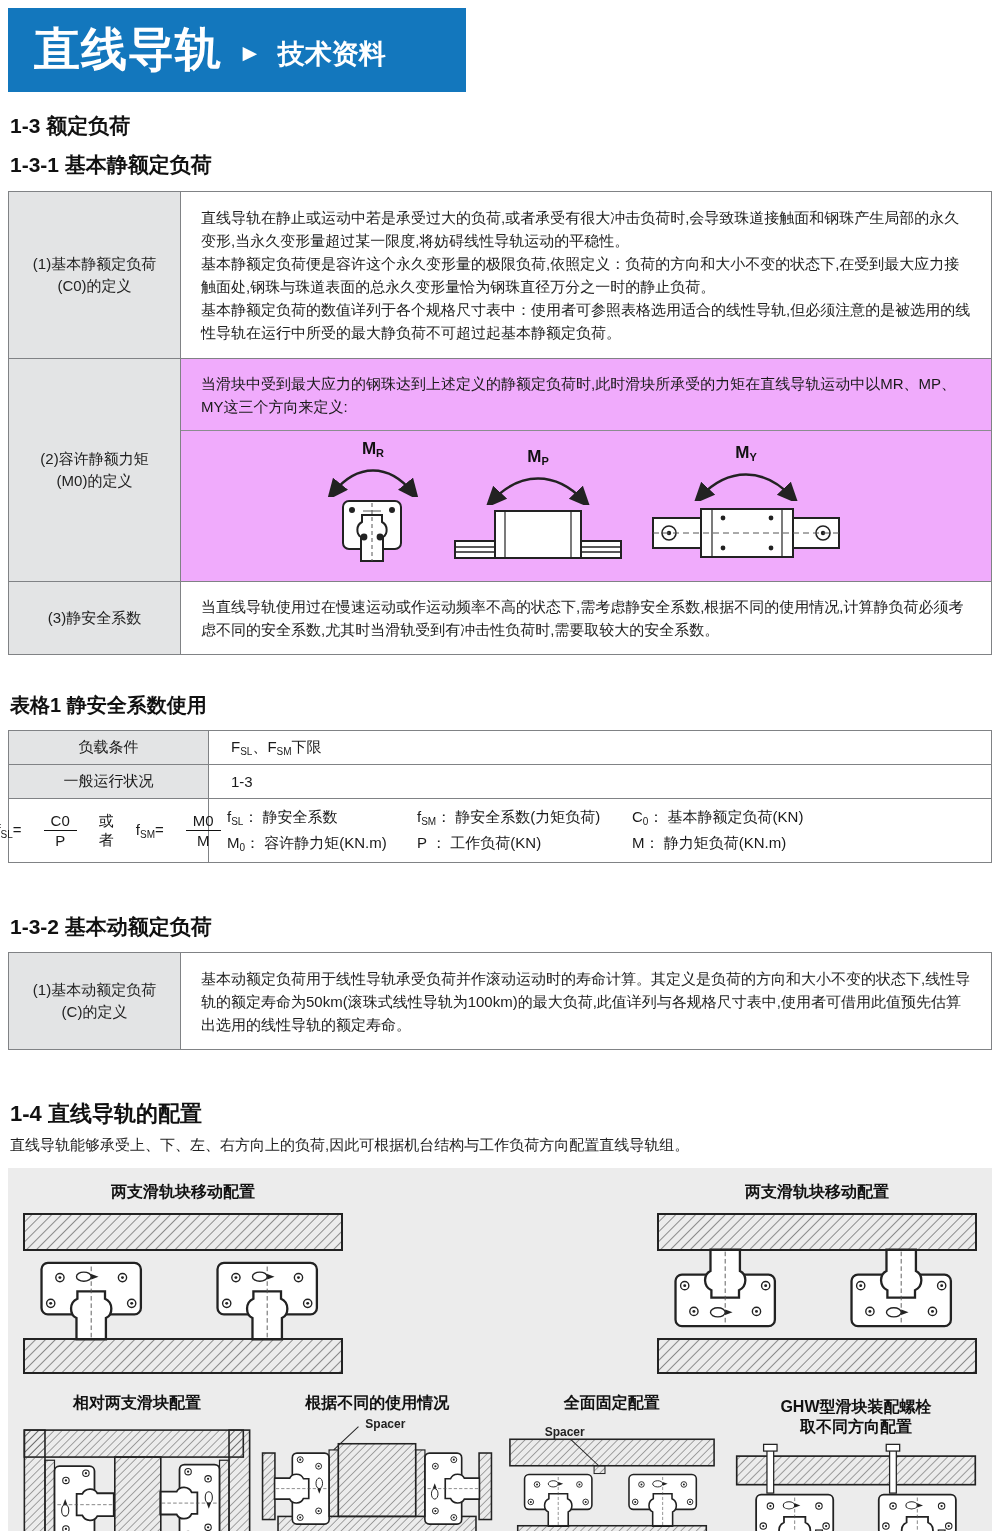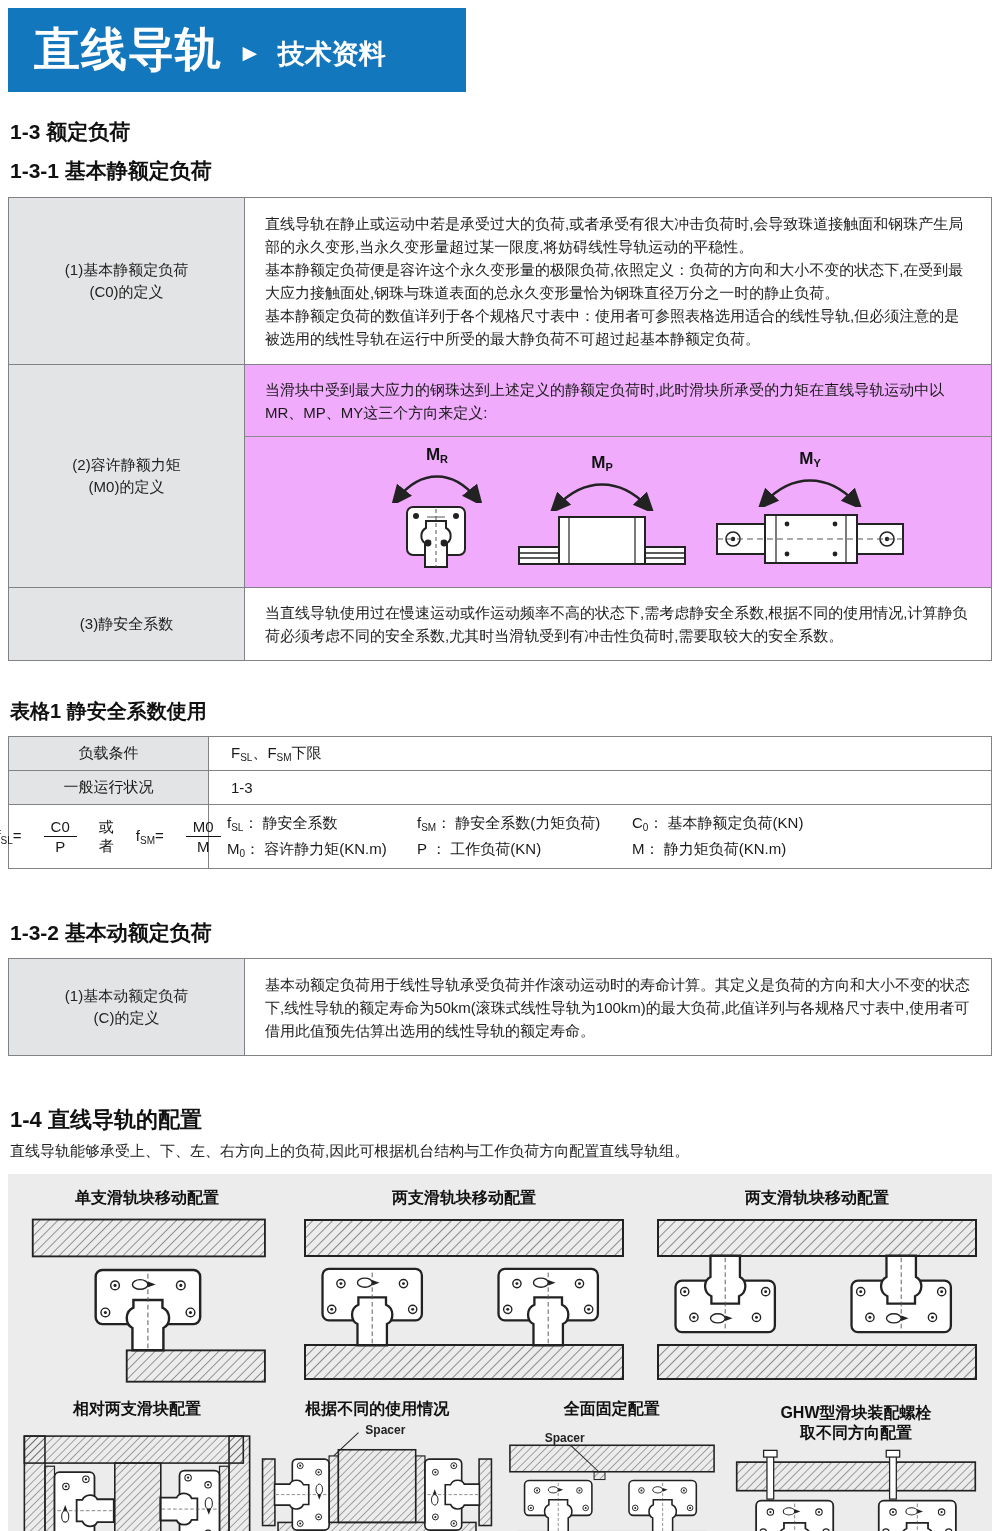--- a/index.html
+++ b/index.html
@@ -12,32 +12,32 @@
   
   .banner{
     margin: 8px 0 0 8px; width: 458px; height: 84px; background:#1377bd;
     display:flex; align-items:center; padding-left: 26px; gap: 16px; font-family: Liberation Serif, serif;
   }
   .banner-title{ font-size:46px; font-weight:bold; color:#fff; letter-spacing:1px; }
   .banner-arrow{ color:#fff; font-size:24px; line-height:1; padding-top:6px; }
   .banner-sub{ font-size:27px; font-weight:bold; color:#fff; padding-top:8px; }
   
   .h-sec{ font-size:21px; font-weight:bold; color:#111; margin-left:10px; }
-  .h-13  { margin-top:26px; }
+  .h-13  { margin-top:20px; }
   .h-131 { margin-top:11px; margin-bottom:12px; }
   .h-cap { margin-top:37px; margin-bottom:11px; font-size:20px; }
   .h-132 { margin-top:50px; margin-bottom:11px; }
   .h-14  { margin-top:49px; margin-bottom:7px; font-size:22px; }
   .intro { font-size:15px; margin:0 0 13px 10px; color:#222; }
   
   table{ border-collapse:collapse; width:984px; margin:0 8px; table-layout:fixed; }
   td{ border:1px solid #808285; vertical-align:middle; }
   table{ border:1.5px solid #58595b; }
   td.lbl{
-    width:236px; background:#e3e4e5; text-align:center;
+    width:172px; background:#e3e4e5; text-align:center;
     font-size:15px; color:#222; line-height:1.5;
   }
   td.txt{ padding:12px 20px; font-size:15px; line-height:23px; color:#222; background:#fff; }
   tr.r1 td{ height:167px; }
   tr.r3 td{ height:73px; }
   td.moment-cell{ padding:0; background:#f0abfc; }
   .moment-text{ padding:13px 20px 12px; font-size:15px; line-height:23px; border-bottom:1px solid #8a8c8f; }
   .moment-diagrams{ display:flex; align-items:flex-end; padding:8px 20px 14px 140px; gap:28px; }
   .mg{ display:flex; flex-direction:column; align-items:center; }
   .mlabel{ font-size:17px; font-weight:bold; color:#111; }
@@ -254,28 +254,20 @@
 </tbody>
   </table>
 
 <div class="h-sec h-14">1-4 直线导轨的配置</div>
 <div class="intro">直线导轨能够承受上、下、左、右方向上的负荷,因此可根据机台结构与工作负荷方向配置直线导轨组。</div>
 
 <div class="cfg-box">
 
   <div class="cfg-row">
 
-    <div class="cfg">
-      <div class="cfg-title one">单支滑轨块移动配置</div>
-      <svg viewBox="0 0 280 190" width="258">
-        <rect x="16" y="6" width="252" height="40" fill="url(#h1)" stroke="#222" stroke-width="2"></rect>
-        <use href="#asmF" transform="translate(78,46) scale(1.05)"></use>
-        <rect x="118" y="148" width="150" height="34" fill="url(#h1)" stroke="#222" stroke-width="2"></rect>
-      </svg>
-    </div>
 
     <div class="cfg">
       <div class="cfg-title one">两支滑轨块移动配置</div>
       <svg viewBox="0 0 330 175" width="330">
         <rect x="6" y="6" width="318" height="36" fill="url(#h1)" stroke="#222" stroke-width="2"></rect>
         <use href="#asmF" transform="translate(18,42) scale(0.92)"></use>
         <use href="#asmF" transform="translate(194,42) scale(0.92)"></use>
         <rect x="6" y="131" width="318" height="34" fill="url(#h1)" stroke="#222" stroke-width="2"></rect>
       </svg>
     </div>

